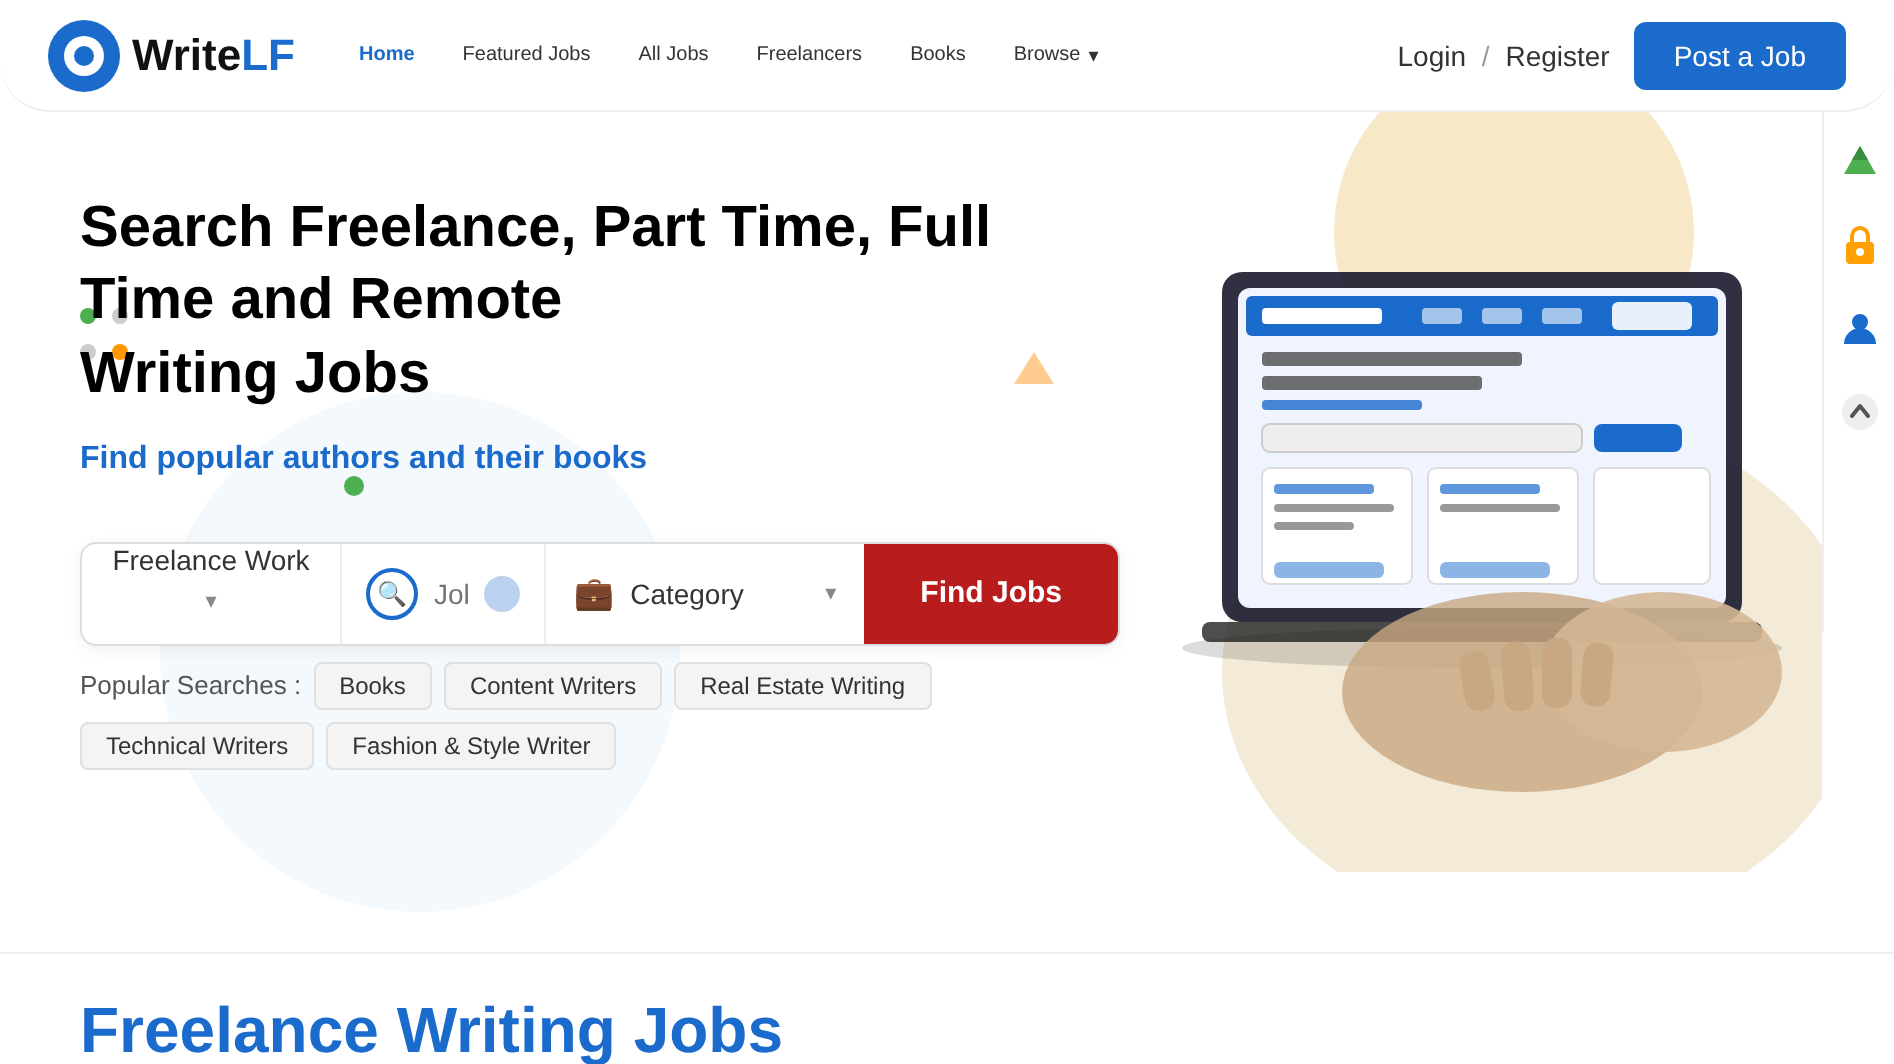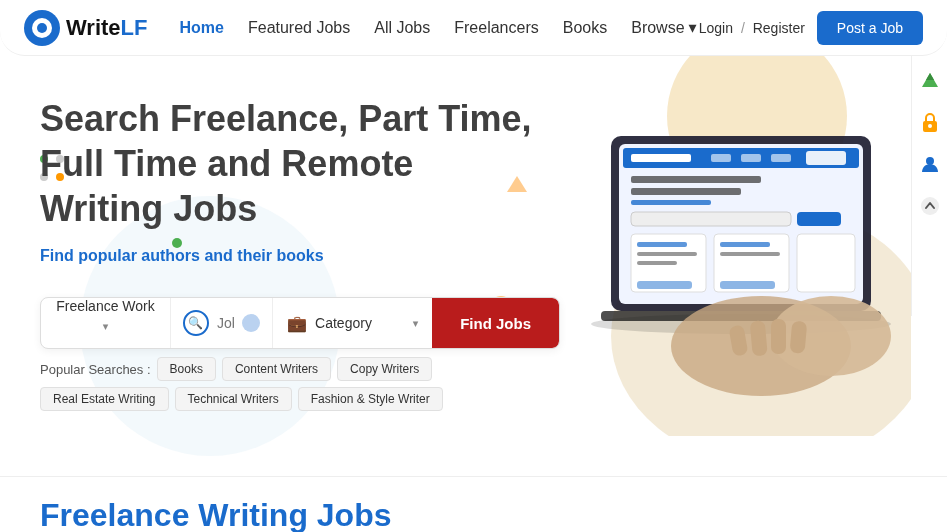--- a/index.html
+++ b/index.html
@@ -32,21 +32,21 @@
       font-weight: bold;
       color: #111;
     }
     .logo-text span { color: #1a6bcc; }
     .nav-links {
       display: flex;
       gap: 24px;
       flex: 1;
     }
     .nav-link {
-      font-size: 16px;
+      font-size: 10px;
       color: #333;
       text-decoration: none;
       cursor: pointer;
       display: flex;
       align-items: center;
       gap: 4px;
     }
     .nav-link.active { color: #1a6bcc; font-weight: 600; }
     .nav-right {
       display: flex;
@@ -78,23 +78,23 @@
       padding: 40px 40px 20px 40px;
       overflow: hidden;
       background: #fff;
     }
     .hero-content {
       max-width: 520px;
       position: relative;
       z-index: 2;
     }
     .hero-heading {
-      font-size: 36px;
+      font-size: 29px;
       font-weight: 800;
-      color: #404040;
+      color: #000000;
       line-height: 1.25;
       margin-bottom: 16px;
     }
     .hero-subheading {
       font-size: 16px;
       color: #1a6bcc;
       font-weight: 600;
       margin-bottom: 32px;
       cursor: pointer;
     }
@@ -384,21 +384,20 @@
         <span class="category-text">Category</span>
         <span class="category-chevron">▾</span>
       </div>
       <button class="find-jobs-btn">Find Jobs</button>
     </div>
 
     <div class="popular-searches">
       <span class="popular-label">Popular Searches :</span>
       <span class="popular-tag">Books</span>
       <span class="popular-tag">Content Writers</span>
-      <span class="popular-tag">Copy Writers</span>
       <span class="popular-tag">Real Estate Writing</span>
       <span class="popular-tag">Technical Writers</span>
       <span class="popular-tag">Fashion &amp; Style Writer</span>
     </div>
   </div>
 
   <div class="laptop-svg-container">
     <svg viewBox="0 0 460 380" xmlns="http://www.w3.org/2000/svg" width="460" height="380">
 
       <ellipse cx="320" cy="280" rx="160" ry="130" fill="#e8d5b0" opacity="0.5"></ellipse>

